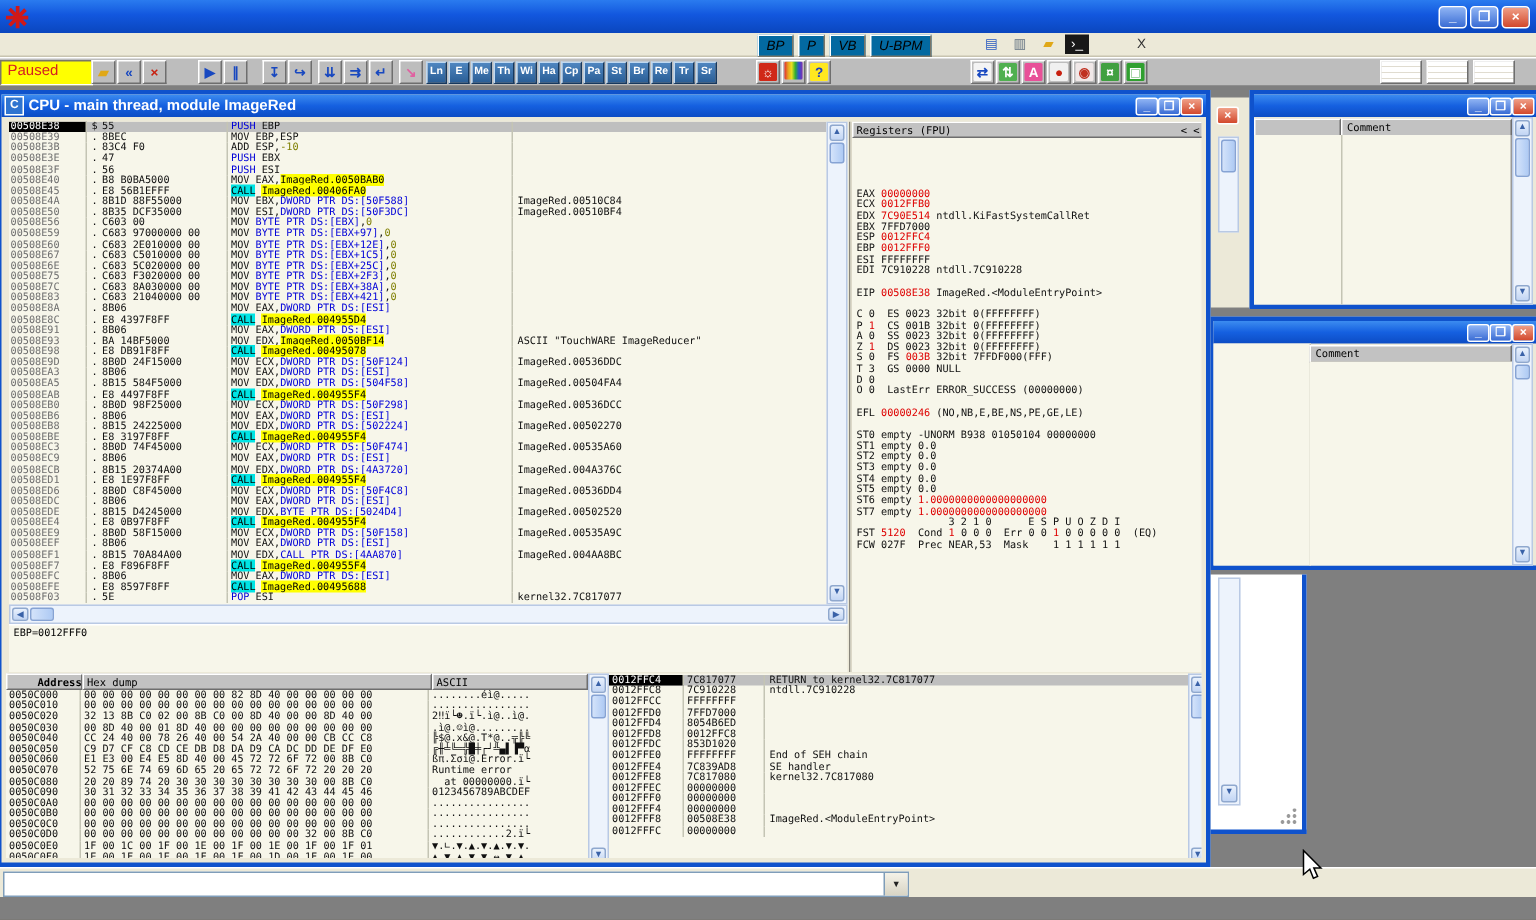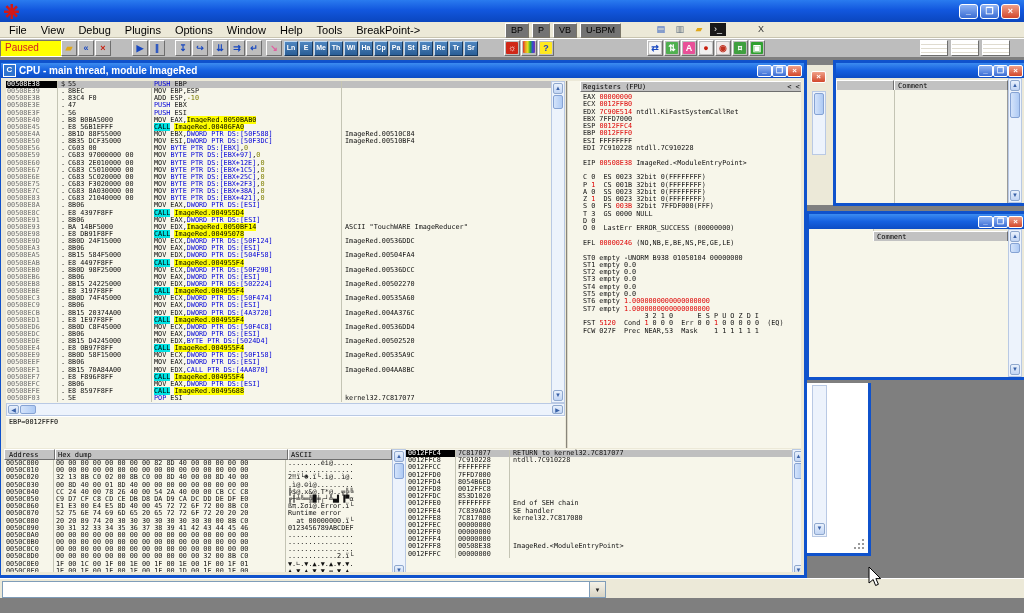--- a/index.html
+++ b/index.html
@@ -14,22 +14,22 @@
   .xbtn{width:19px;height:15px;border:1px solid #fff;border-radius:3px;
     background:linear-gradient(#8FB4F4,#3A6CD4);color:#fff;font:bold 9px/13px "Liberation Sans",sans-serif;
     text-align:center;box-sizing:border-box;}
   .xbtn.close{background:linear-gradient(#F0A088,#D2482C);}
   .xbtn.small{width:15px;height:12px;font-size:8px;line-height:10px;border-radius:2px;}
   .menubar{position:absolute;left:0;top:22px;width:1024px;height:16px;background:#ECE9D8;
     border-bottom:1px solid #C8C4B0;font-size:11px;box-sizing:border-box;}
   #menu-items{position:absolute;left:2px;top:0;height:15px;display:flex;align-items:center;}
   .menu-item{padding:0 7px;color:#000;}
   #menu-right-btns{position:absolute;left:505px;top:1px;display:flex;gap:3px;}
-  .mrb{height:13px;padding:0 5px;font-size:9px;line-height:12px;background:#737373;
-    border:1px solid;border-color:#fff #7A7668 #7A7668 #fff;}
+  .mrb{height:13px;padding:0 5px;font-size:9px;line-height:12px;background:#0369a1;
+    border:1px solid;border-color:#fff #7A7668 #7A7668 #fff;font-style:italic;}
   #menu-right-icons{position:absolute;left:653px;top:1px;display:flex;gap:3px;}
   .mri{width:16px;height:13px;text-align:center;font-size:9px;line-height:12px;}
   #toolbar-close{position:absolute;left:753px;top:1px;width:16px;height:13px;text-align:center;
     font-size:9px;line-height:12px;color:#333;}
   .toolbar{position:absolute;left:0;top:38px;width:1024px;height:19px;background:#BDBDBD;
     border-top:1px solid #fff;box-sizing:border-box;}
   .paused{position:absolute;left:0;top:1px;width:56px;height:15px;background:#FFFF00;color:#D42020;
     font-size:10px;line-height:14px;padding-left:4px;border:1px solid;border-color:#7A7668 #fff #fff #7A7668;}
   .tbtn{width:16px;height:16px;box-sizing:border-box;border:1px solid;border-color:#fff #6E6E6E #6E6E6E #fff;
     background:#BDBDBD;text-align:center;font-size:9px;line-height:14px;font-weight:bold;overflow:hidden;}
@@ -118,31 +118,20 @@
     </svg>
     <span class="title-text"></span>
     <span class="win-btns">
       <span class="xbtn">_</span>
       <span class="xbtn">❐</span>
       <span class="xbtn close">×</span>
     </span>
   </div>
 
   <div class="menubar">
-    <div id="menu-items">
-        <span class="menu-item">File</span>
-        <span class="menu-item">View</span>
-        <span class="menu-item">Debug</span>
-        <span class="menu-item">Plugins</span>
-        <span class="menu-item">Options</span>
-        <span class="menu-item">Window</span>
-        <span class="menu-item">Help</span>
-        <span class="menu-item">Tools</span>
-        <span class="menu-item">BreakPoint-&gt;</span>
-      </div>
     <div id="menu-right-btns">
         <span class="mrb">BP</span>
         <span class="mrb">P</span>
         <span class="mrb">VB</span>
         <span class="mrb">U-BPM</span>
       </div>
     <div id="menu-right-icons">
         <span class="mri" style="color: rgb(40, 88, 192);">▤</span>
         <span class="mri" style="color: rgb(96, 112, 128);">▥</span>
         <span class="mri" style="color: rgb(224, 168, 24);">▰</span>
@@ -336,26 +325,26 @@
           <div class="sb-a" style="left:1px;right:1px;bottom:1px;height:11px;">▼</div>
         </div>
         <div class="hsb" style="left:2px;top:322px;width:559px;height:13px;">
           <div class="sb-a" style="top:1px;bottom:1px;left:1px;width:11px;">◀</div>
           <div class="sb-t" style="top:1px;bottom:1px;left:13px;width:16px;"></div>
           <div class="sb-a" style="top:1px;bottom:1px;right:1px;width:11px;">▶</div>
         </div>
 
         <div class="pane mono" style="left:2px;top:335px;width:559px;height:32px;font-size:6.8px;line-height:9px;padding:1px 16px 0 3px;border-top:1px solid #fff;">EBP=0012FFF0</div>
 
-        <div class="pane" style="left:562px;top:0;width:239px;height:367px;border-left:2px groove #DCD8C8;padding-left:12px;">
+        <div class="pane" style="left:562px;top:0;width:239px;height:367px;border-left:2px groove #DCD8C8;">
           <div class="colhdr" style="height:11px;display:flex;">
             <span style="flex:1;padding-left:2px;">Registers (FPU)</span>
             <span id="reg-hdr-btns"><span>&lt; </span><span>&lt; </span></span>
           </div>
-          <div id="reg-lines" style="padding-top:2px;">
+          <div id="reg-lines" style="padding-top:2px;margin-top:32px;">
               <div class="reg-line"><span>EAX </span><span class="red">00000000</span></div>
               <div class="reg-line"><span>ECX </span><span class="red">0012FFB0</span></div>
               <div class="reg-line"><span>EDX </span><span class="red">7C90E514</span><span> ntdll.KiFastSystemCallRet</span></div>
               <div class="reg-line"><span>EBX 7FFD7000</span></div>
               <div class="reg-line"><span>ESP </span><span class="red">0012FFC4</span></div>
               <div class="reg-line"><span>EBP </span><span class="red">0012FFF0</span></div>
               <div class="reg-line"><span>ESI FFFFFFFF</span></div>
               <div class="reg-line"><span>EDI 7C910228 ntdll.7C910228</span></div>
               <div class="reg-line">&nbsp;</div>
               <div class="reg-line"><span>EIP </span><span class="red">00508E38</span><span> ImageRed.&lt;ModuleEntryPoint&gt;</span></div>
@@ -380,21 +369,21 @@
               <div class="reg-line"><span>ST6 empty </span><span class="red">1.0000000000000000000</span></div>
               <div class="reg-line"><span>ST7 empty </span><span class="red">1.0000000000000000000</span></div>
               <div class="reg-line"><span>               3 2 1 0      E S P U O Z D I</span></div>
               <div class="reg-line"><span>FST </span><span class="red">5120</span><span>  Cond </span><span class="red">1</span><span> 0 0 0  Err 0 0 </span><span class="red">1</span><span> 0 0 0 0 0  (EQ)</span></div>
               <div class="reg-line"><span>FCW 027F  Prec NEAR,53  Mask    1 1 1 1 1 1</span></div>
             </div>
         </div>
 
         <div style="position:absolute;left:0;top:368px;width:388px;height:129px;">
           <div style="height:11px;display:flex;">
-            <span class="colhdr hdr-cell" style="width:51px;height:11px;padding-left:4px;">Address</span>
+            <span class="colhdr hdr-cell" style="width:51px;height:11px;padding-left:20px;font-weight:bold;">Address</span>
               <span class="colhdr hdr-cell" style="width:233px;height:11px;padding-left:2px;">Hex dump</span>
               <span class="colhdr hdr-cell" style="flex:1;height:11px;padding-left:2px;">ASCII</span>
           </div>
           <div class="pane" id="dump-rows" style="position:relative;left:0;top:0;width:100%;height:118px;">
               <div class="du-r"><span class="du-a">0050C000</span><span class="du-h">00 00 00 00 00 00 00 00 82 8D 40 00 00 00 00 00</span><span class="du-t">........éì@.....</span></div>
               <div class="du-r"><span class="du-a">0050C010</span><span class="du-h">00 00 00 00 00 00 00 00 00 00 00 00 00 00 00 00</span><span class="du-t">................</span></div>
               <div class="du-r"><span class="du-a">0050C020</span><span class="du-h">32 13 8B C0 02 00 8B C0 00 8D 40 00 00 8D 40 00</span><span class="du-t">2‼ï└☻.ï└.ì@..ì@.</span></div>
               <div class="du-r"><span class="du-a">0050C030</span><span class="du-h">00 8D 40 00 01 8D 40 00 00 00 00 00 00 00 00 00</span><span class="du-t">.ì@.☺ì@.........</span></div>
               <div class="du-r"><span class="du-a">0050C040</span><span class="du-h">CC 24 40 00 78 26 40 00 54 2A 40 00 00 CB CC C8</span><span class="du-t">╠$@.x&amp;@.T*@..╦╠╚</span></div>
               <div class="du-r"><span class="du-a">0050C050</span><span class="du-h">C9 D7 CF C8 CD CE DB D8 DA D9 CA DC DD DE DF E0</span><span class="du-t">╔╫╧╚═╬█╪┌┘╩▄▌▐▀α</span></div>

